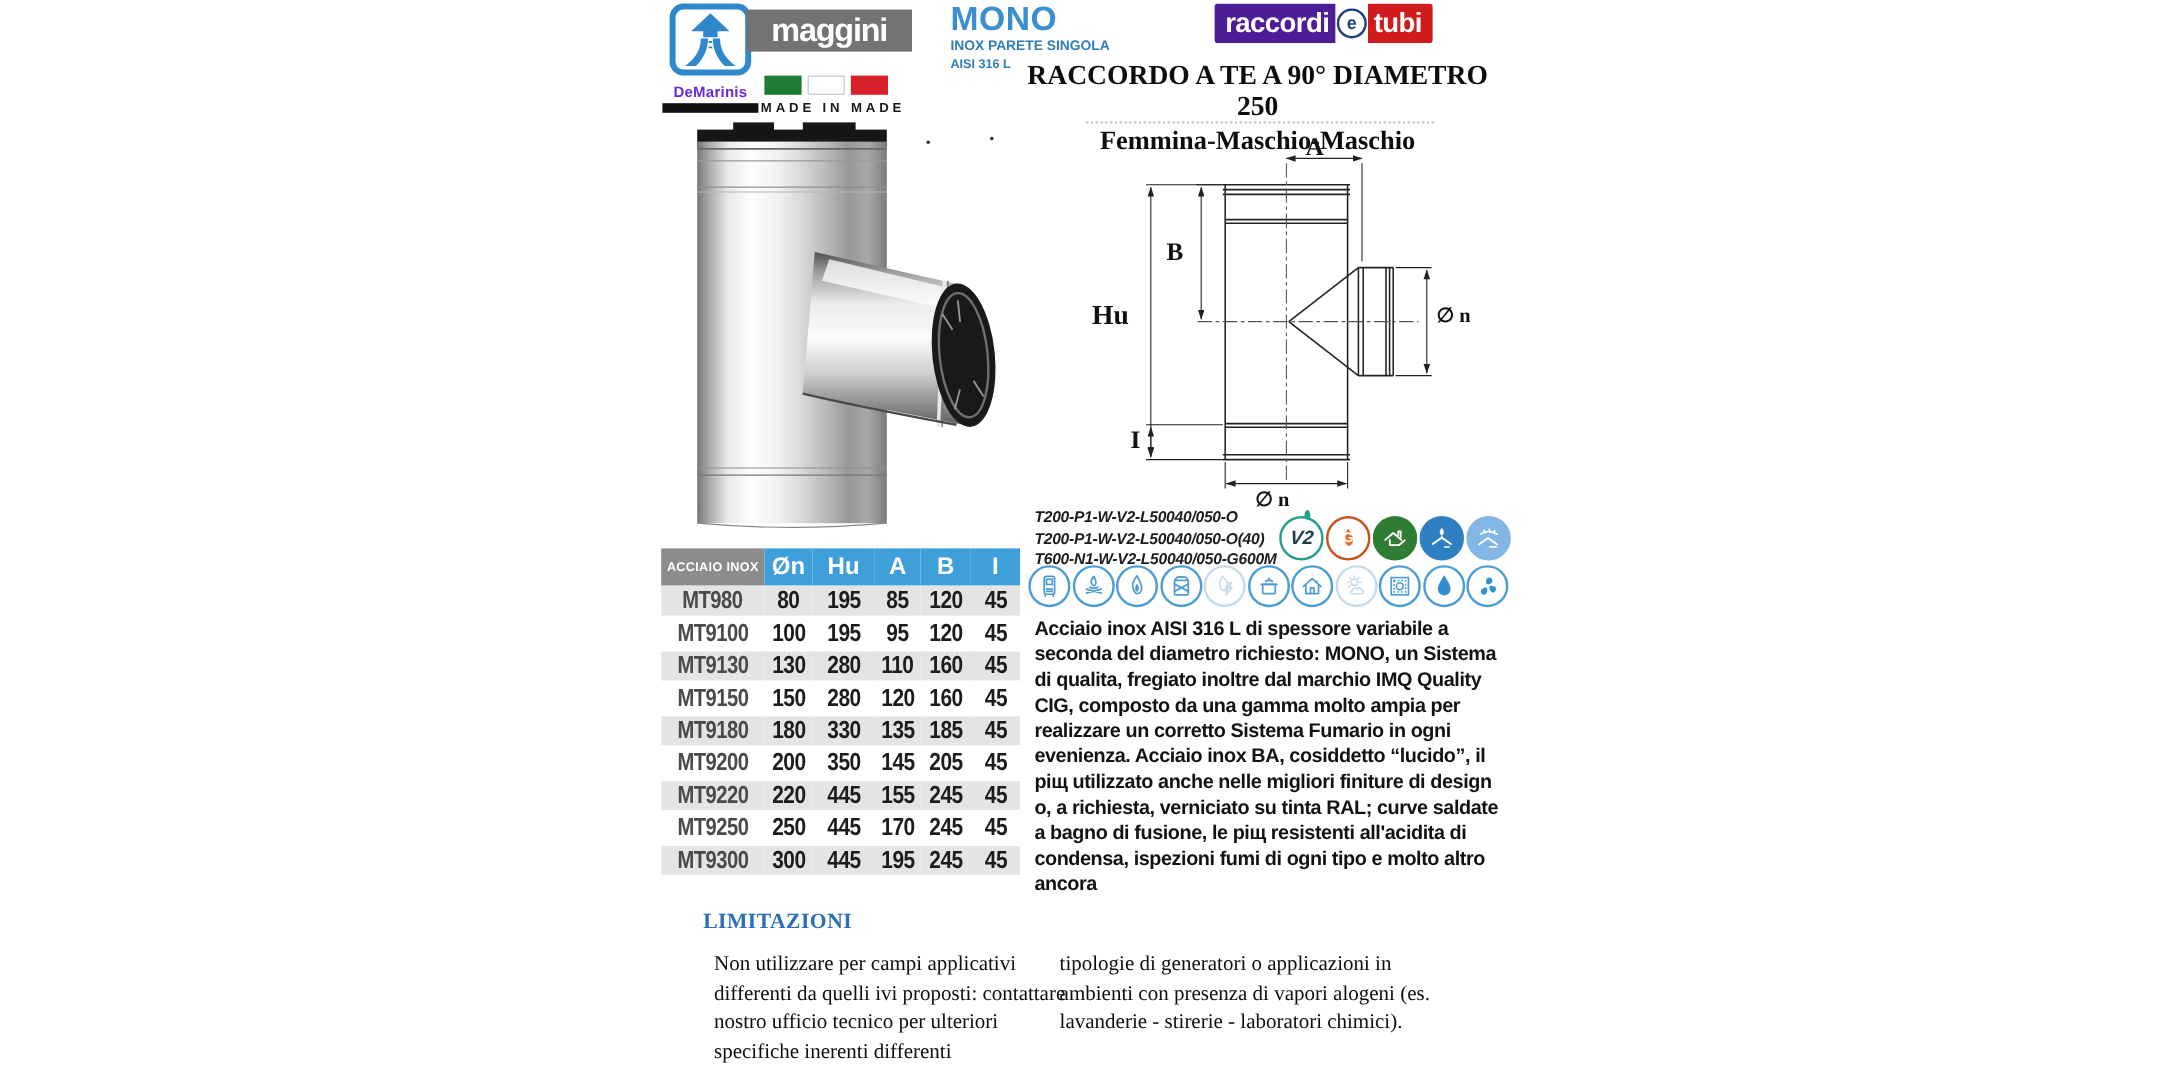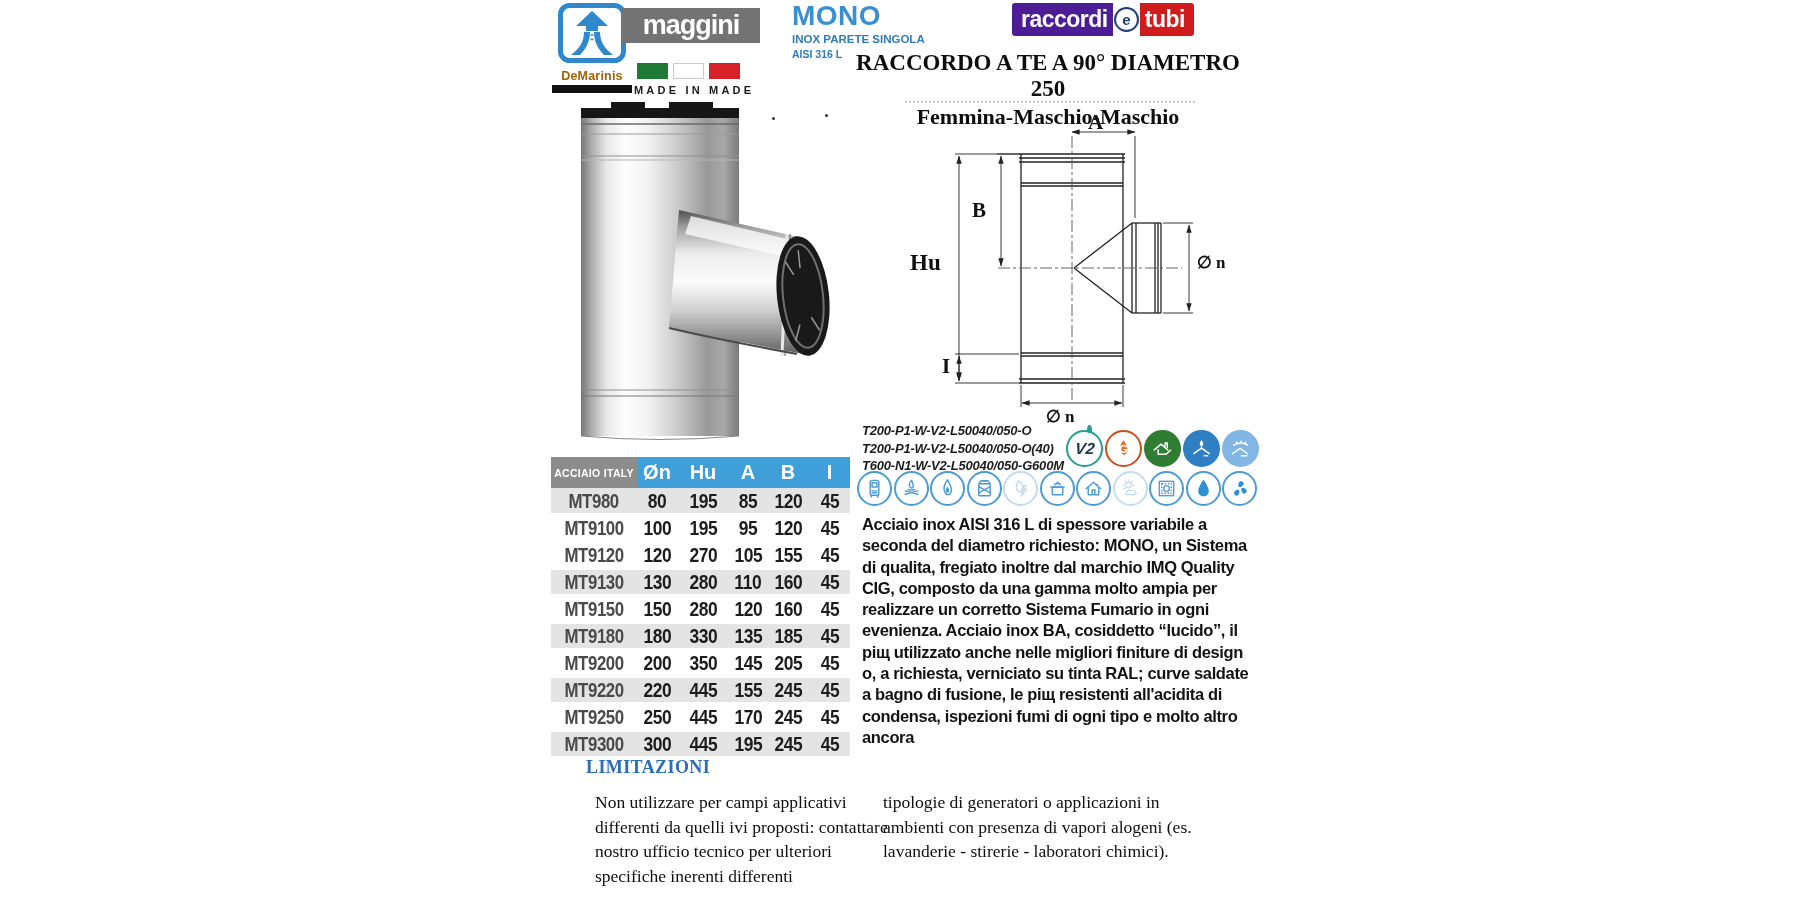--- a/index.html
+++ b/index.html
@@ -2,21 +2,21 @@
 <html><head>
 <meta charset="utf-8">
 <style>
   html,body{margin:0;padding:0;background:#fff;}
   body{width:1800px;height:900px;position:relative;overflow:hidden;
        font-family:"Liberation Sans",sans-serif;-webkit-font-smoothing:antialiased;}
   .abs{position:absolute;}
 
   
   .demarinis{left:552px;top:2px;width:80px;text-align:center;}
-  .dm-name{display:block;color:#a16207;font-weight:700;font-size:12.5px;letter-spacing:.2px;margin-top:1px;}
+  .dm-name{display:block;color:#6d28d9;font-weight:700;font-size:12.5px;letter-spacing:.2px;margin-top:1px;}
   .dm-bar{width:80px;height:8px;background:#111;margin-top:2px;}
   .maggini-box{left:622px;top:8px;width:138px;height:35px;background:#737373;
       color:#fff;display:flex;align-items:center;justify-content:center;
       font-weight:800;font-size:27px;letter-spacing:-1px;}
   .flag{left:637px;top:63px;display:flex;gap:5px;}
   .flag i{display:block;width:31px;height:16px;}
   .flag .g{background:#1e7a34}.flag .w{background:#fff;border:1px solid #c9c9c9;width:29px;height:14px}.flag .r{background:#d6212b}
   .madeinitaly{left:634px;top:84px;font-size:11px;font-weight:800;letter-spacing:3.2px;color:#1a1a1a;}
   .mono{left:792px;top:2px;color:#3a8fd0;line-height:1;}
   .mono .m1{font-size:28px;font-weight:800;letter-spacing:.5px;}
@@ -457,21 +457,21 @@
   <colgroup>
       <col class="c0">
       <col class="c1">
       <col class="c2">
       <col class="c3">
       <col class="c4">
       <col class="c5">
     </colgroup>
   <thead>
       <tr>
-        <th class="corner">ACCIAIO ITALY</th>
+        <th class="corner">ACCIAIO INOX</th>
         <th>Øn</th>
         <th>Hu</th>
         <th>A</th>
         <th>B</th>
         <th>I</th>
       </tr>
     </thead>
   <tbody>
       <tr class="shade">
         <td><span class="cnd code">MT980</span></td>
@@ -482,28 +482,20 @@
         <td><span class="cnd">45</span></td>
       </tr>
       <tr>
         <td><span class="cnd code">MT9100</span></td>
         <td><span class="cnd">100</span></td>
         <td><span class="cnd">195</span></td>
         <td><span class="cnd">95</span></td>
         <td><span class="cnd">120</span></td>
         <td><span class="cnd">45</span></td>
       </tr>
-      <tr>
-        <td><span class="cnd code">MT9120</span></td>
-        <td><span class="cnd">120</span></td>
-        <td><span class="cnd">270</span></td>
-        <td><span class="cnd">105</span></td>
-        <td><span class="cnd">155</span></td>
-        <td><span class="cnd">45</span></td>
-      </tr>
       <tr class="shade">
         <td><span class="cnd code">MT9130</span></td>
         <td><span class="cnd">130</span></td>
         <td><span class="cnd">280</span></td>
         <td><span class="cnd">110</span></td>
         <td><span class="cnd">160</span></td>
         <td><span class="cnd">45</span></td>
       </tr>
       <tr>
         <td><span class="cnd code">MT9150</span></td>

